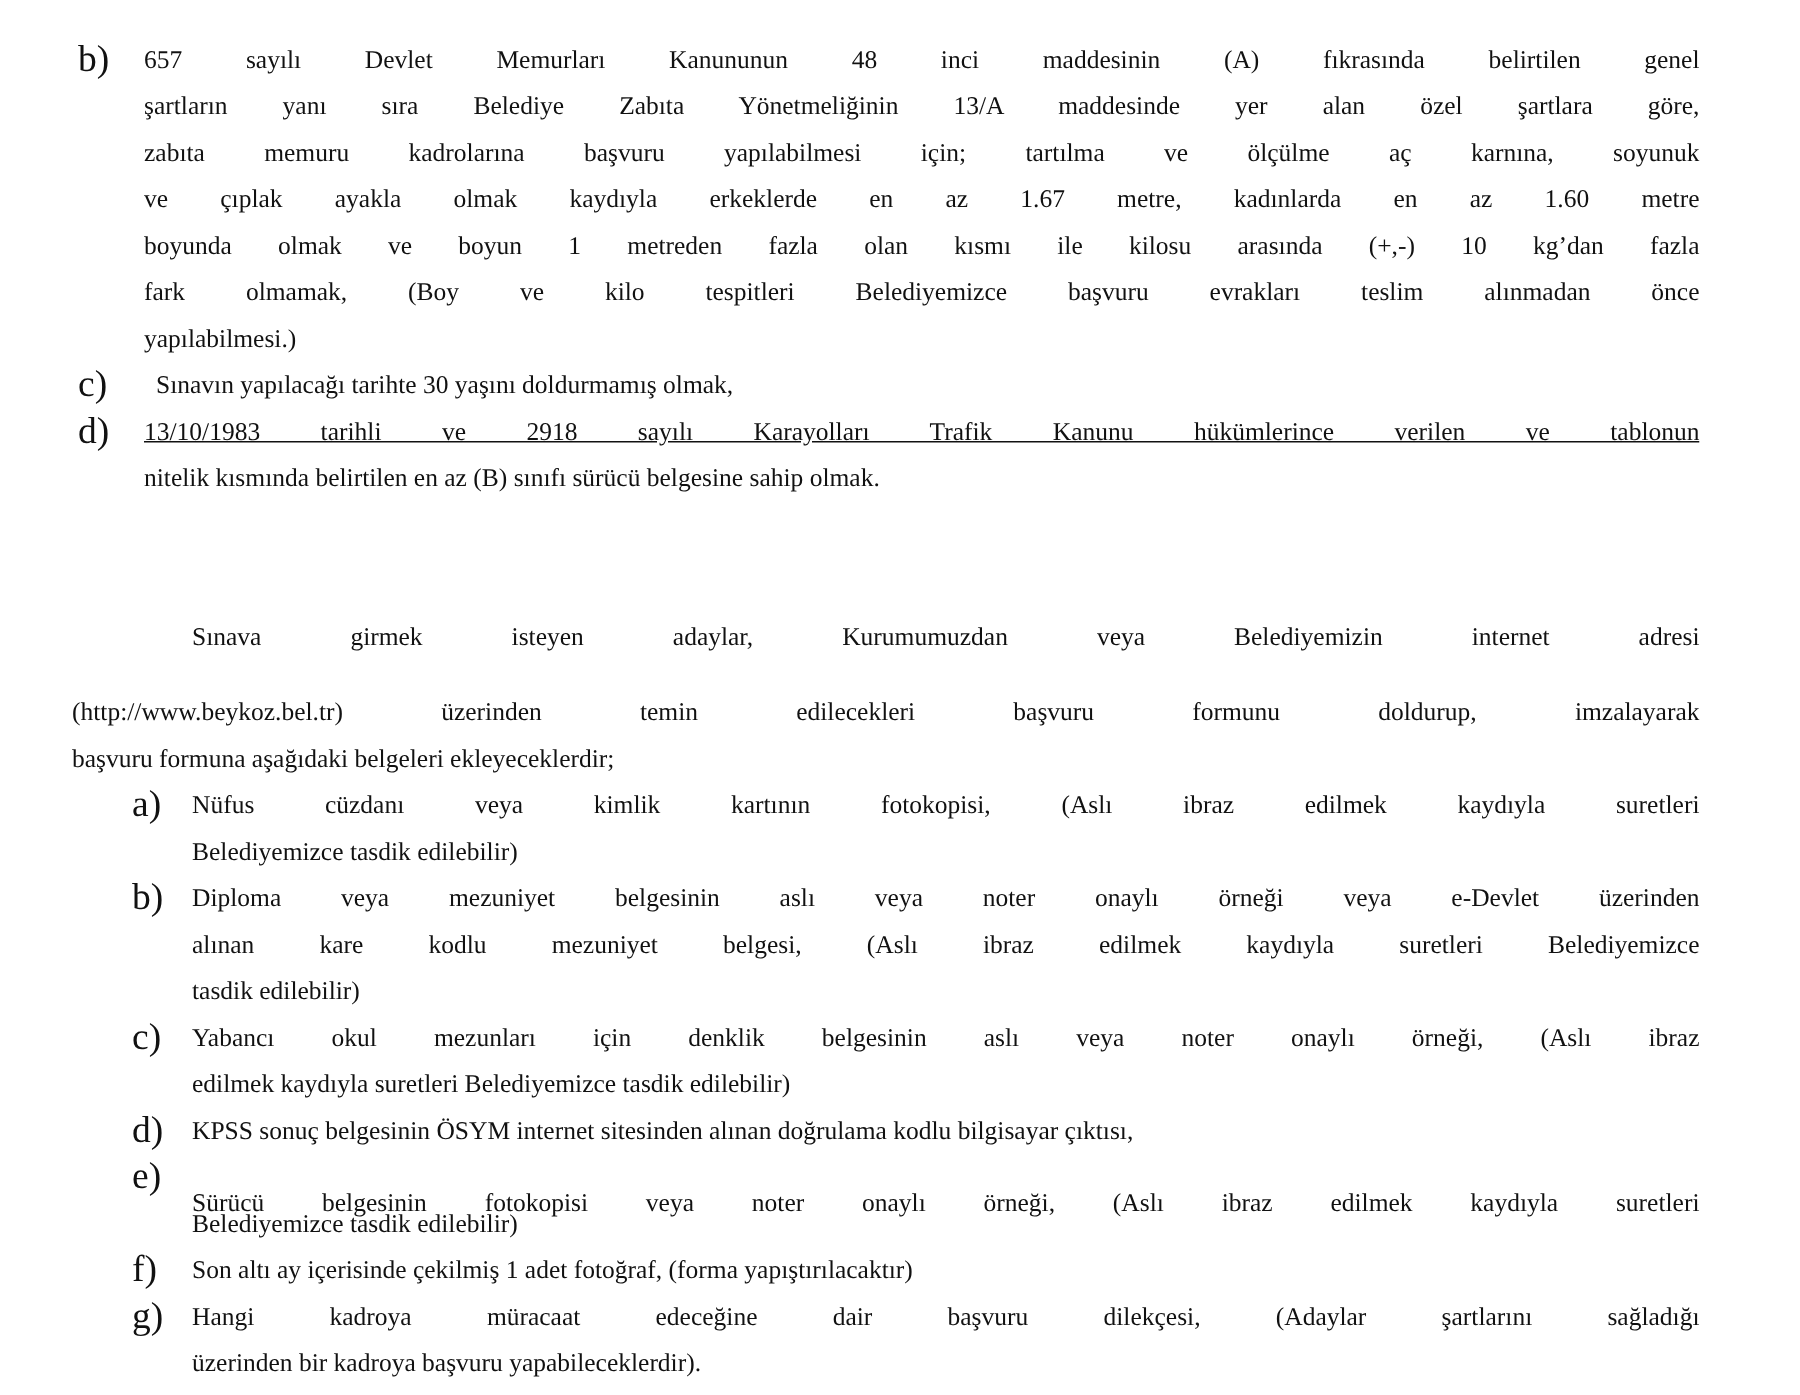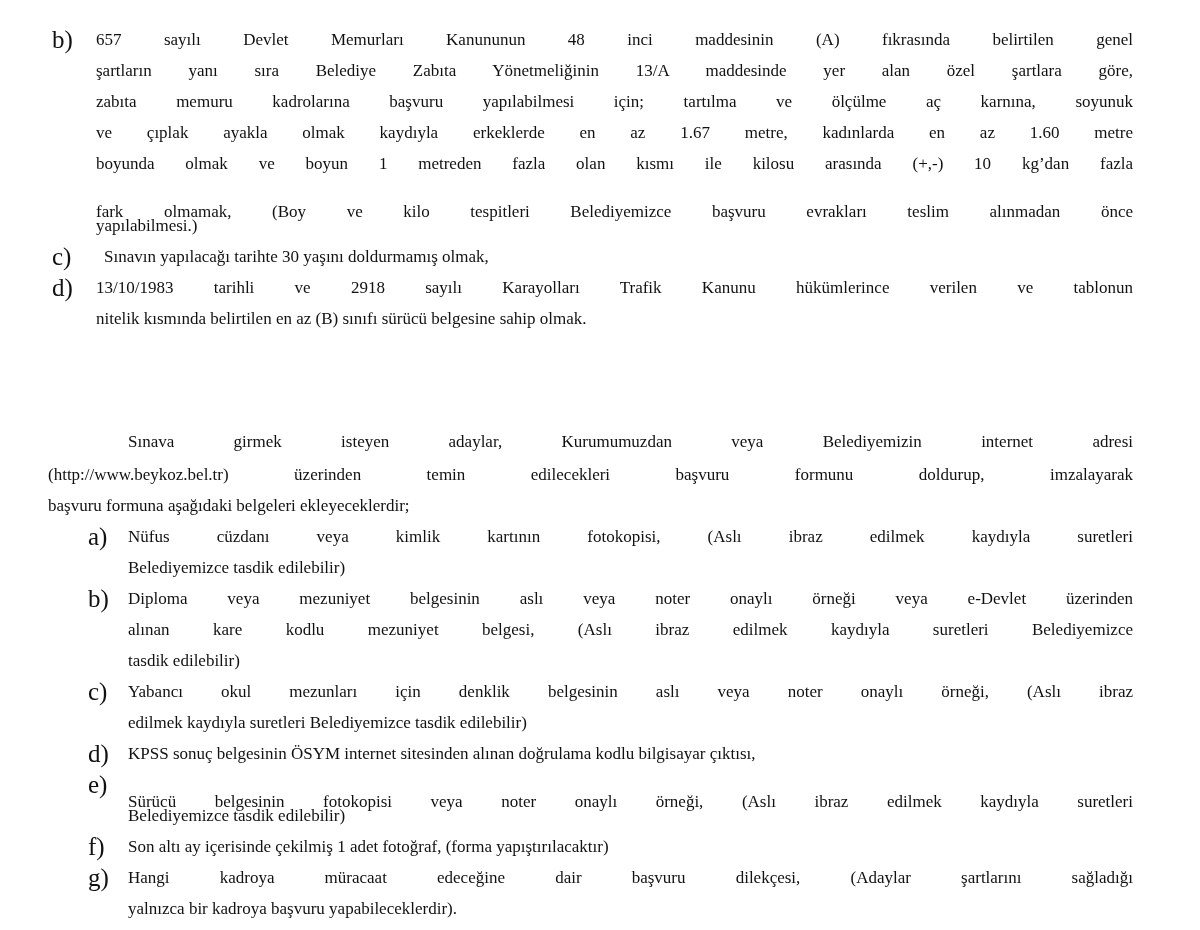--- a/index.html
+++ b/index.html
@@ -21,39 +21,39 @@
 
 <div class="page">
 
   <div>
     <span class="marker" style="left:52px; top:24px;">b)</span>
     <div class="line just" style="left:96px; top:24px; width:1037px;">657 sayılı Devlet Memurları Kanununun 48 inci maddesinin (A) fıkrasında belirtilen genel</div>
     <div class="line just" style="left:96px; top:55px; width:1037px;">şartların yanı sıra Belediye Zabıta Yönetmeliğinin 13/A maddesinde yer alan özel şartlara göre,</div>
     <div class="line just" style="left:96px; top:86px; width:1037px;">zabıta memuru kadrolarına başvuru yapılabilmesi için; tartılma ve ölçülme aç karnına, soyunuk</div>
     <div class="line just" style="left:96px; top:117px; width:1037px;">ve çıplak ayakla olmak kaydıyla erkeklerde en az 1.67 metre, kadınlarda en az 1.60 metre</div>
     <div class="line just" style="left:96px; top:148px; width:1037px;">boyunda olmak ve boyun 1 metreden fazla olan kısmı ile kilosu arasında (+,-) 10 kg’dan fazla</div>
-    <div class="line just" style="left:96px; top:179px; width:1037px;margin-top:17px;">fark olmamak, (Boy ve kilo tespitleri Belediyemizce başvuru evrakları teslim alınmadan önce</div>
+    <div class="line just" style="left:96px; top:179px; width:1037px;">fark olmamak, (Boy ve kilo tespitleri Belediyemizce başvuru evrakları teslim alınmadan önce</div>
     <div class="line" style="left:96px; top:210px;">yapılabilmesi.)</div>
   </div>
 
   <div>
     <span class="marker" style="left:52px; top:241px;">c)</span>
     <div class="line" style="left:104px; top:241px;">Sınavın yapılacağı tarihte 30 yaşını doldurmamış olmak,</div>
   </div>
 
   <div>
     <span class="marker" style="left:52px; top:272px;">d)</span>
-    <div class="line just" style="left:96px; top:272px; width:1037px;">13/10/1983 tarihli ve 2918 sayılı Karayolları Trafik Kanunu hükümlerince verilen ve tablonun</div>
+    <div class="line just" style="left:96px; top:272px; width:1037px;text-decoration:underline;">13/10/1983 tarihli ve 2918 sayılı Karayolları Trafik Kanunu hükümlerince verilen ve tablonun</div>
     <div class="line" style="left:96px; top:303px;">nitelik kısmında belirtilen en az (B) sınıfı sürücü belgesine sahip olmak.</div>
   </div>
 
 
 
   <div>
-    <div class="line just" style="left:128px; top:426px; width:1005px;">Sınava girmek isteyen adaylar, Kurumumuzdan veya Belediyemizin internet adresi</div>
+    <div class="line just" style="left:128px; top:409px; width:1005px;">Sınava girmek isteyen adaylar, Kurumumuzdan veya Belediyemizin internet adresi</div>
     <div class="line just" style="left:48px; top:459px; width:1085px;">(http://www.beykoz.bel.tr) üzerinden temin edilecekleri başvuru formunu doldurup, imzalayarak</div>
     <div class="line" style="left:48px; top:490px;">başvuru formuna aşağıdaki belgeleri ekleyeceklerdir;</div>
   </div>
 
   <div>
 
     <div>
       <span class="marker" style="left:88px; top:521px;">a)</span>
       <div class="line just" style="left:128px; top:521px; width:1005px;">Nüfus cüzdanı veya kimlik kartının fotokopisi, (Aslı ibraz edilmek kaydıyla suretleri</div>
       <div class="line" style="left:128px; top:552px;">Belediyemizce tasdik edilebilir)</div>
@@ -84,17 +84,17 @@
     </div>
 
     <div>
       <span class="marker" style="left:88px; top:831px;">f)</span>
       <div class="line" style="left:128px; top:831px;">Son altı ay içerisinde çekilmiş 1 adet fotoğraf, (forma yapıştırılacaktır)</div>
     </div>
 
     <div>
       <span class="marker" style="left:88px; top:862px;">g)</span>
       <div class="line just" style="left:128px; top:862px; width:1005px;">Hangi kadroya müracaat edeceğine dair başvuru dilekçesi, (Adaylar şartlarını sağladığı</div>
-      <div class="line" style="left:128px; top:893px;">yalnızca bir kadroya başvuru yapabileceklerdir).</div>
+      <div class="line" style="left:128px; top:893px;">üzerinden bir kadroya başvuru yapabileceklerdir).</div>
     </div>
   </div>
 
 </div>
 
 </body></html>

